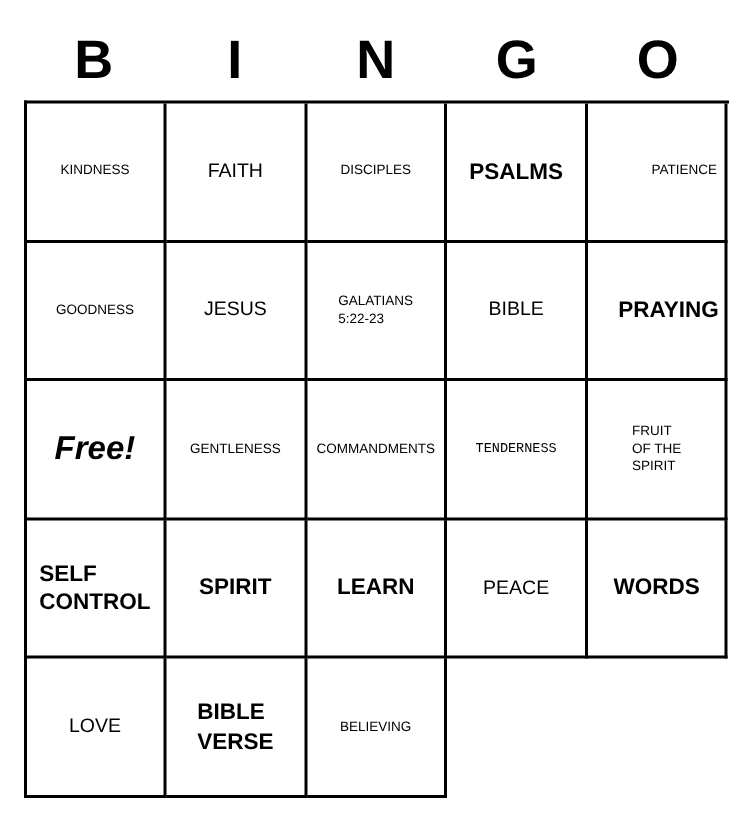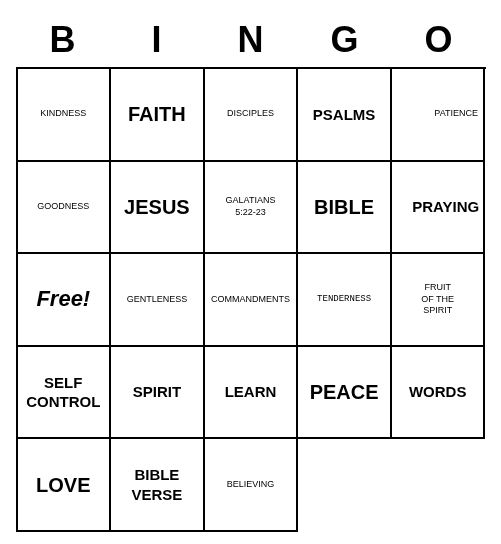--- a/index.html
+++ b/index.html
@@ -38,33 +38,32 @@
       flex: 1;
       border-top: 2px solid #000;
       border-left: 2px solid #000;
     }
     .bingo-cell {
       border-right: 2px solid #000;
       border-bottom: 2px solid #000;
       display: flex;
       justify-content: center;
       align-items: center;
-      text-align: center;
       padding: 4px;
       font-family: Arial, sans-serif;
     }
     .cell-text {
       font-size: 11px;
       font-weight: normal;
       line-height: 1.3;
       text-transform: uppercase;
     }
     .cell-text.large {
-      font-size: 20px;
-      font-weight: bold;
+      font-size: 13px;
+      font-weight: normal;
     }
     .cell-text.xlarge {
       font-size: 26px;
       font-weight: bold;
     }
     .cell-text.medium {
       font-size: 15px;
       font-weight: bold;
     }
     .cell-text.small {

